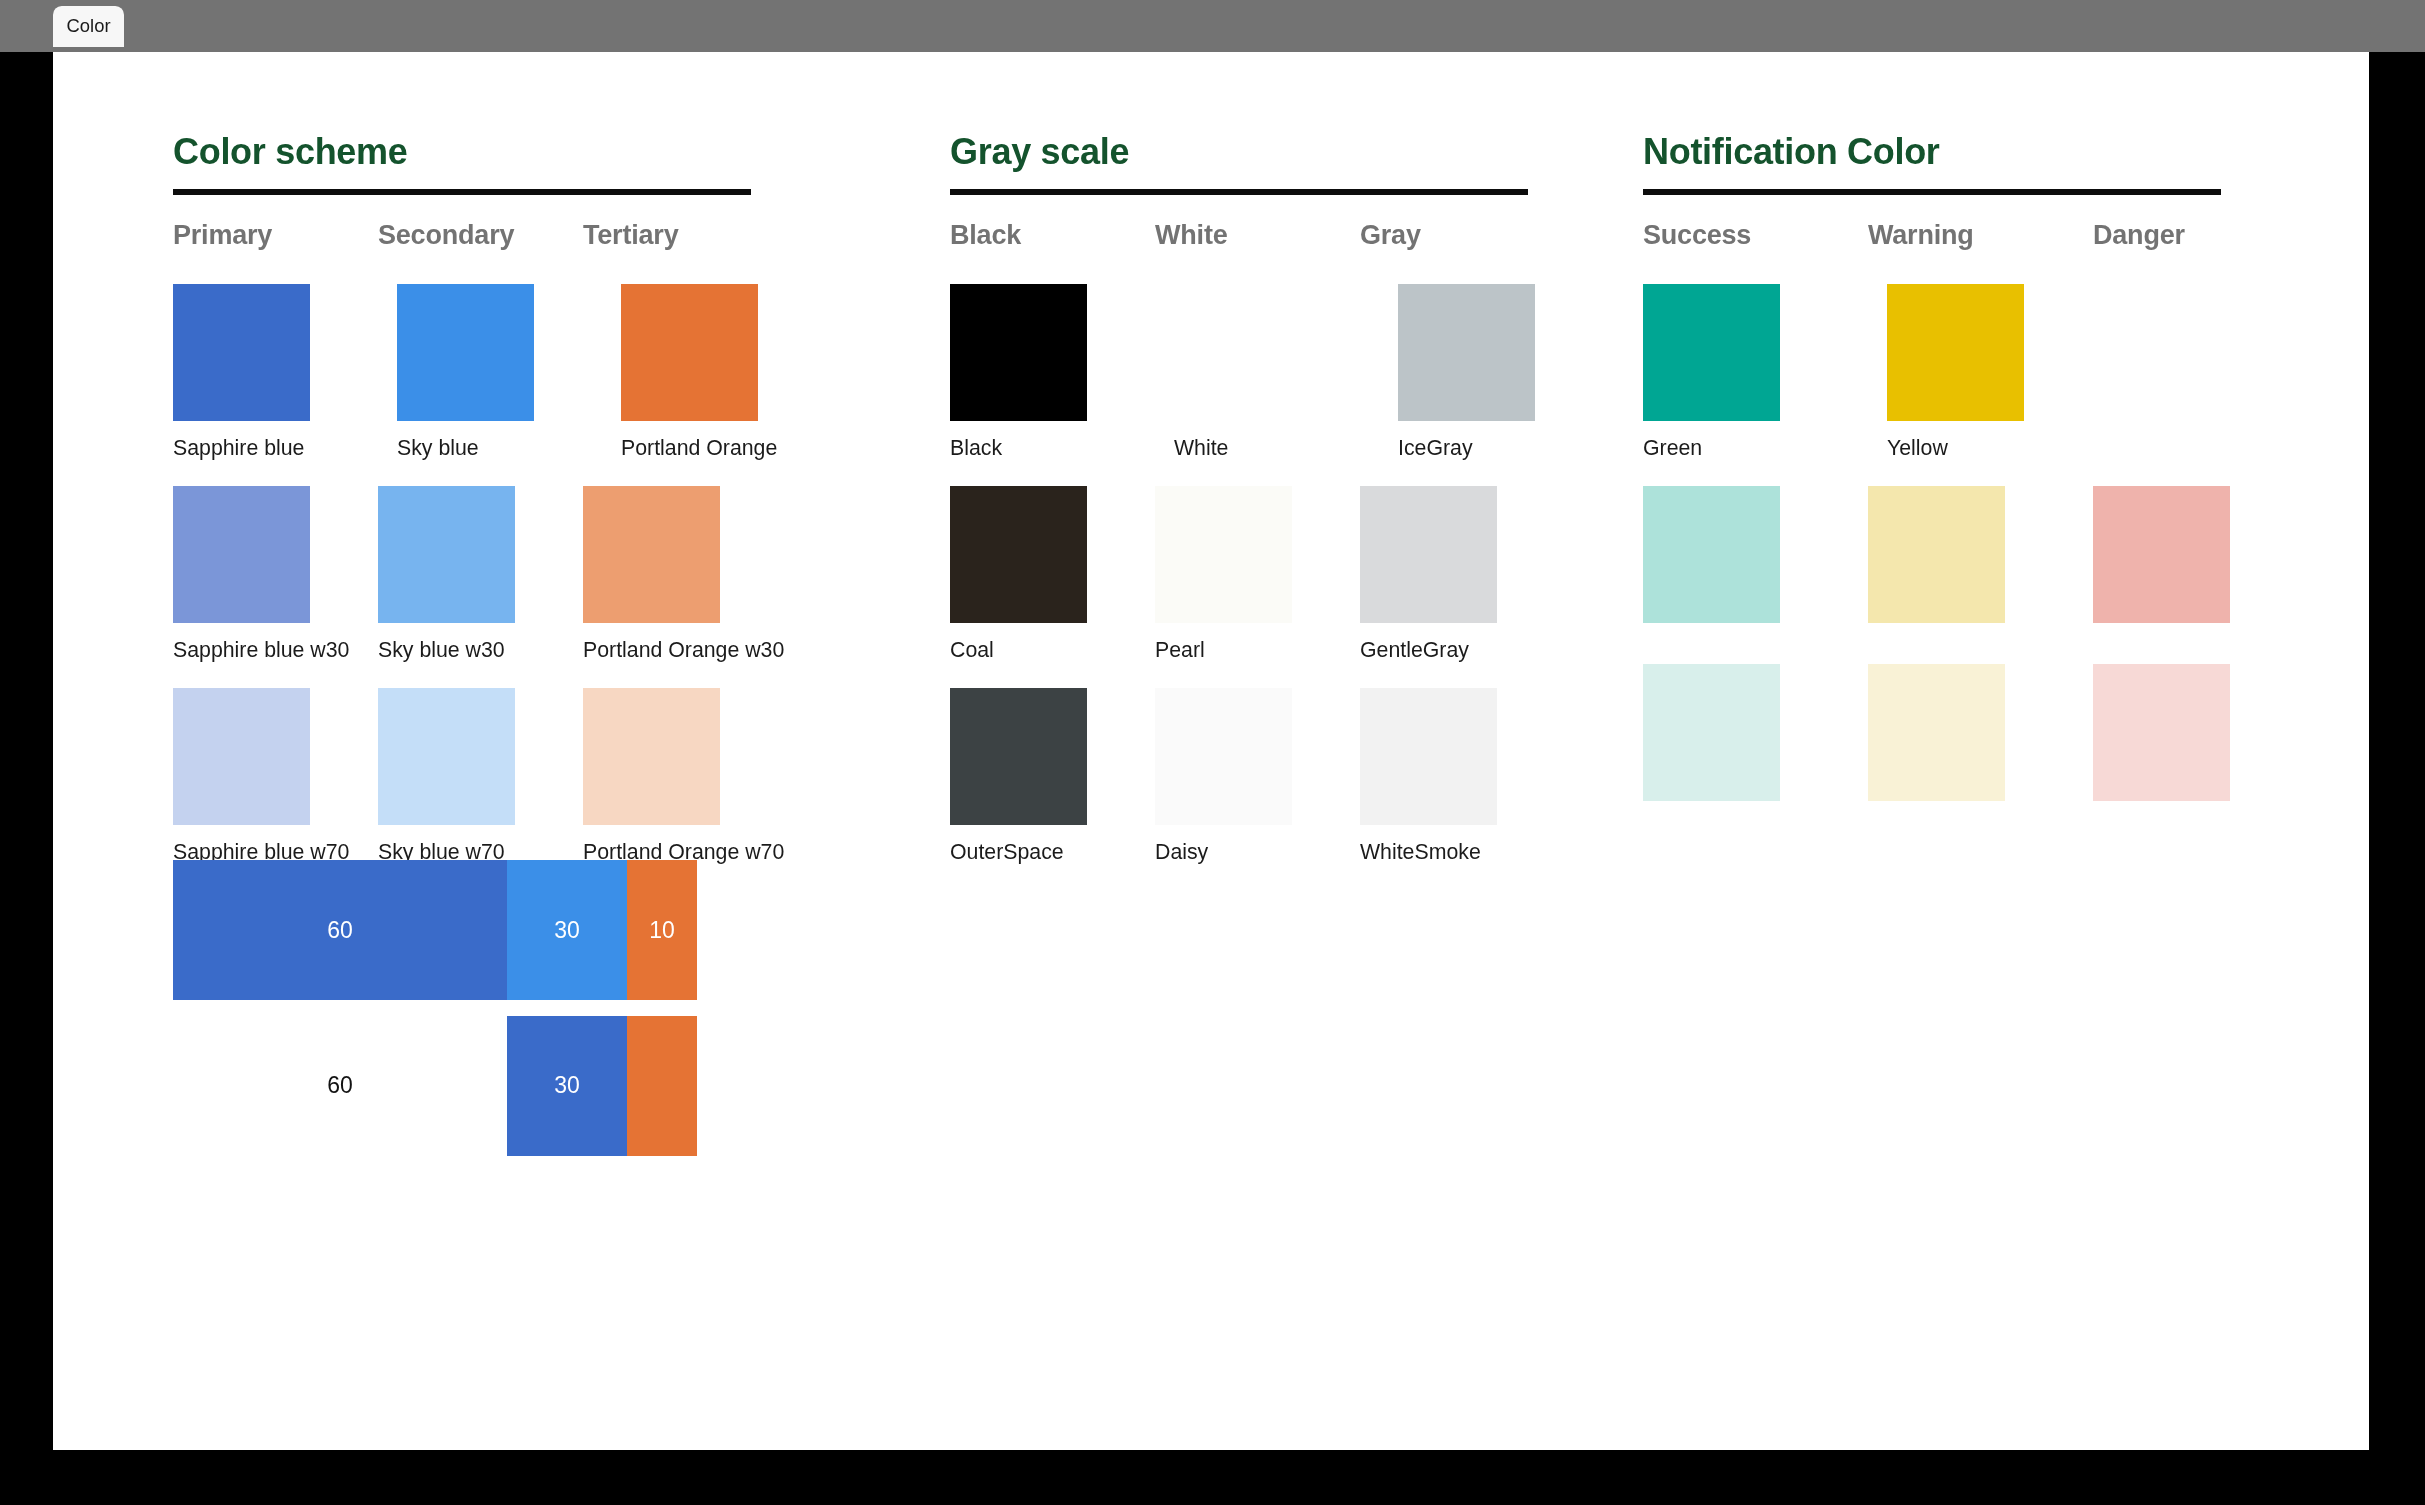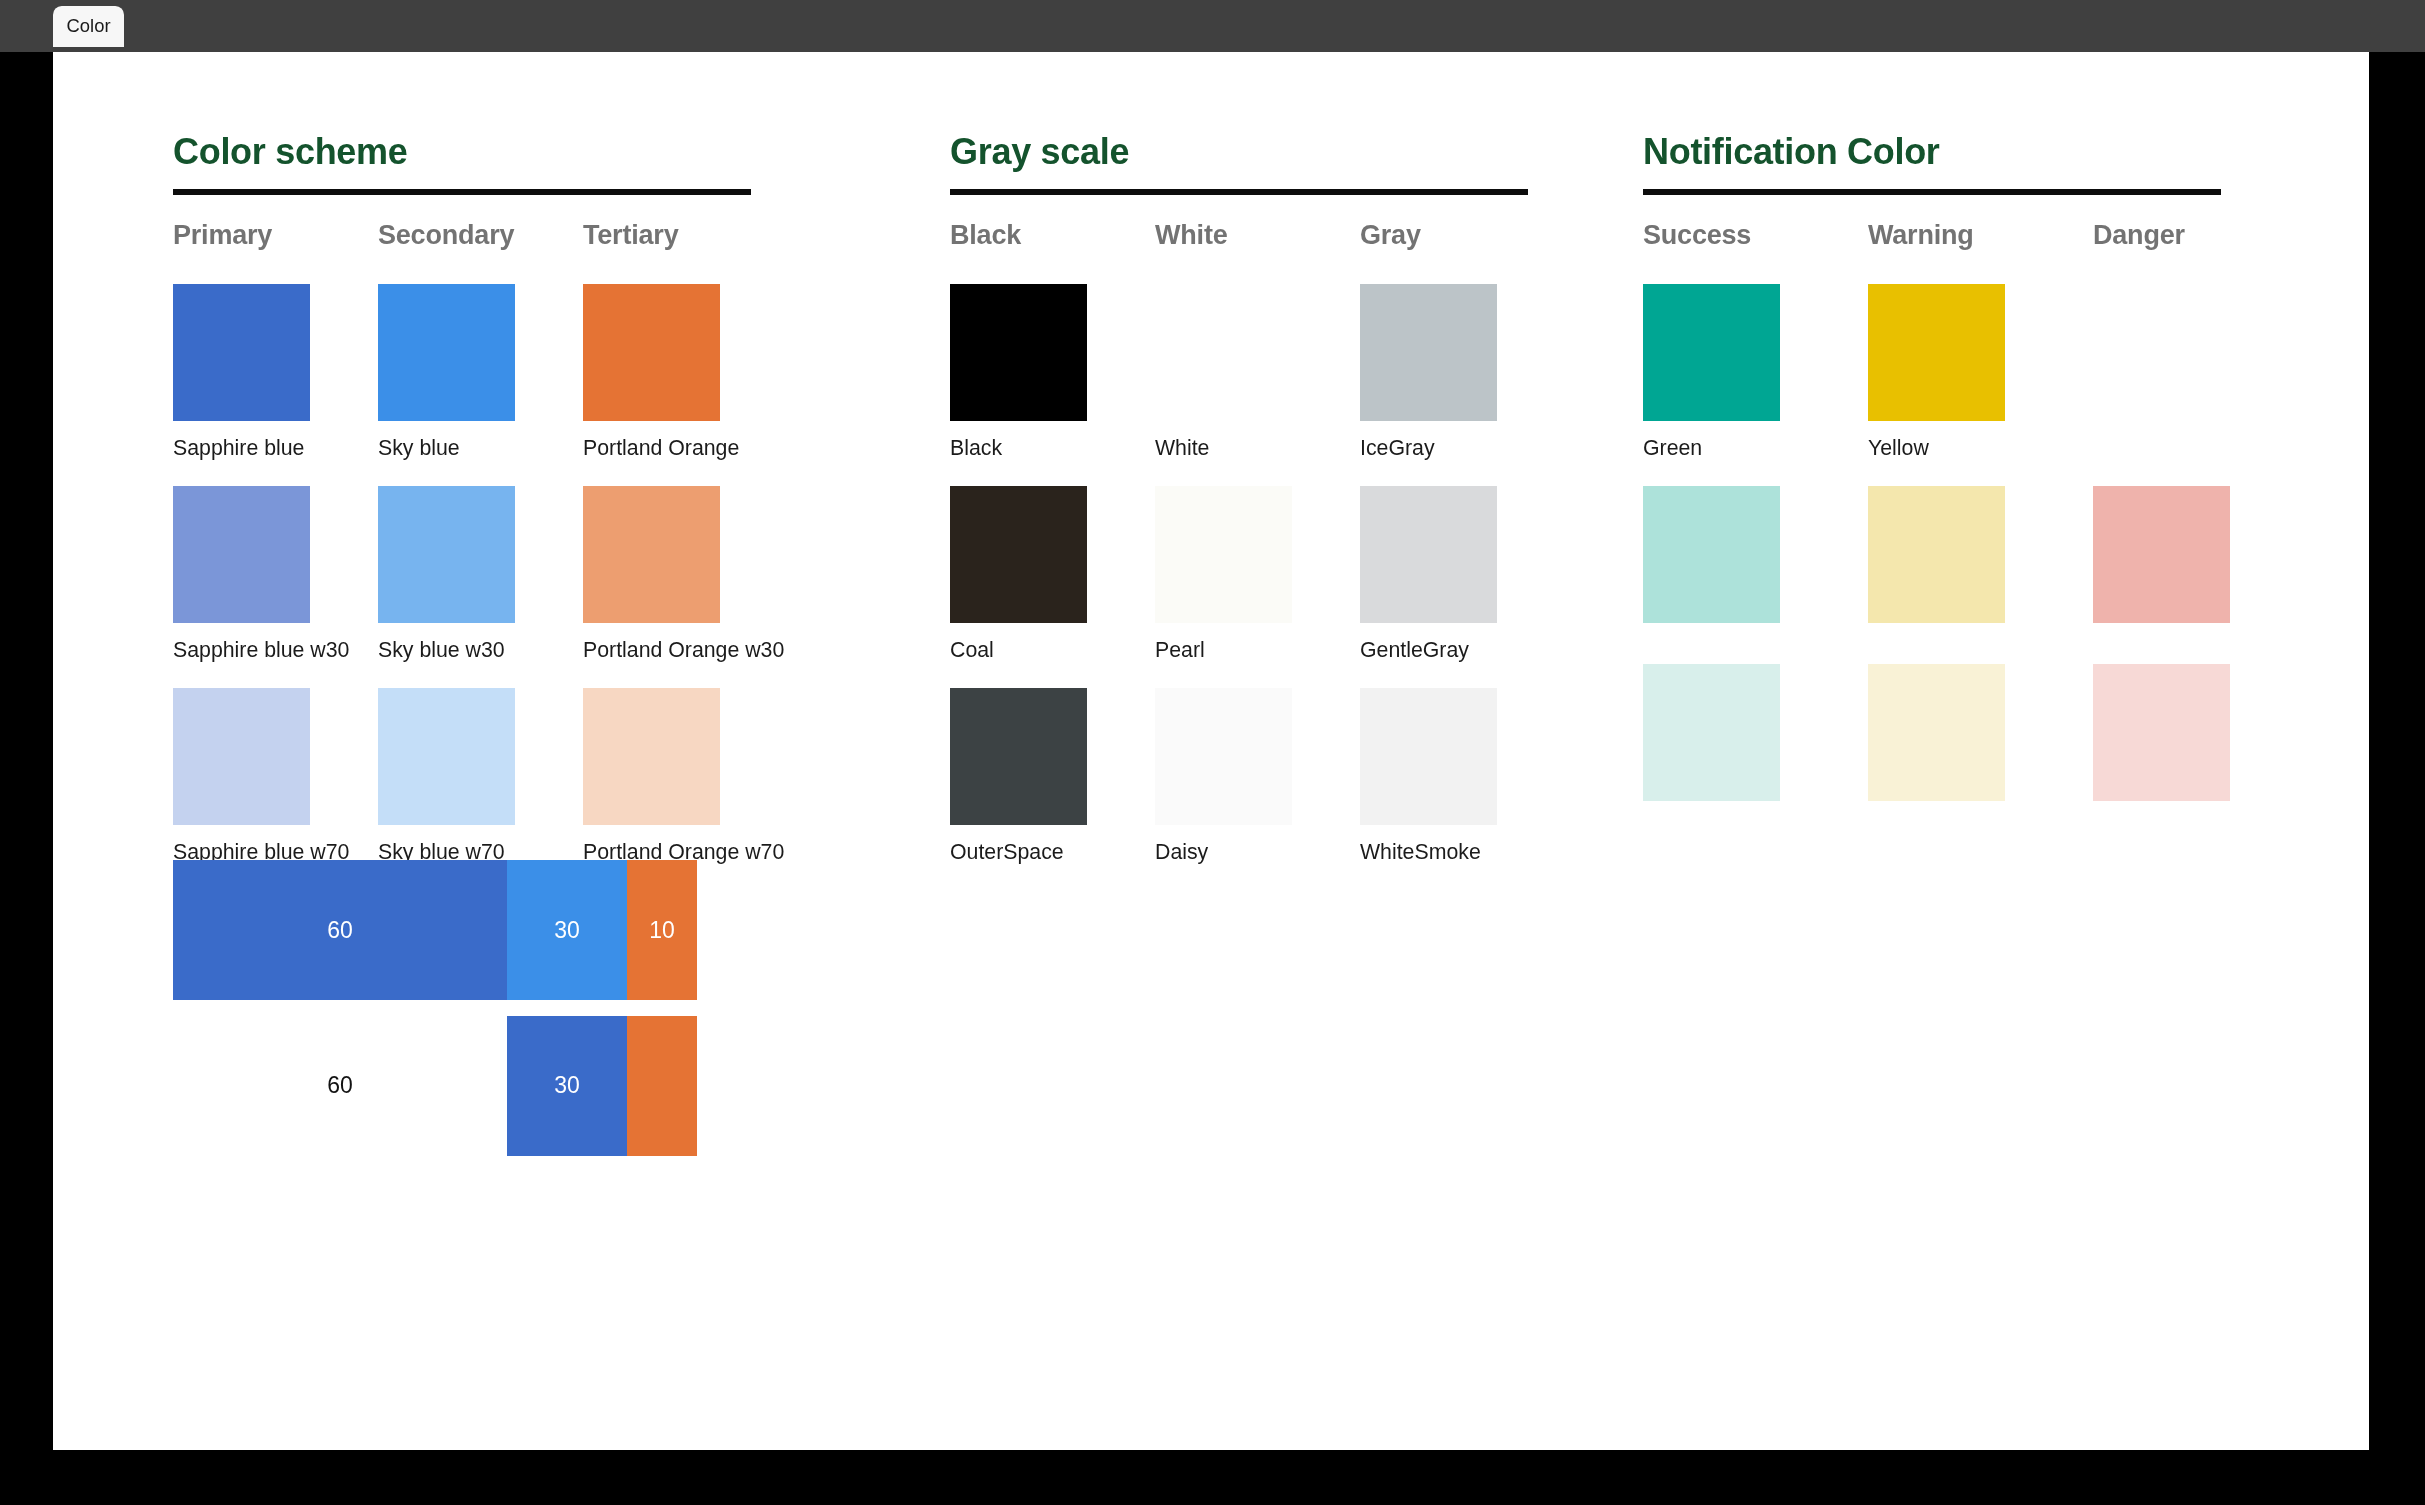--- a/index.html
+++ b/index.html
@@ -6,21 +6,21 @@
   html, body {
     width:2426px; height:1505px;
     background:#000000;
     font-family:"Liberation Sans", sans-serif;
     overflow:hidden;
   }
 
   
   .tab-strip {
     position:absolute; left:0; top:0; width:2426px; height:52px;
-    background:#404040;
+    background:#737373;
   }
   .tab-chip {
     position:absolute; left:53px; top:5.8px;
     min-width:50px; height:41px;
     background:#f7f7f7; color:#1a1a1a;
     border-radius:8.7px 8.7px 0 0;
     display:flex; align-items:center; justify-content:center;
     padding:0 13.6px;
     font-size:18.4px; line-height:1;
     white-space:nowrap;
@@ -62,21 +62,21 @@
   .col-head {
     font-size:27px; font-weight:bold; color:#737373;
     letter-spacing:-0.2px;
   }
   .w-211 { width:205px; flex:0 0 205px; }
   .w-232 { width:225px; flex:0 0 225px; }
   .w-200 { width:194px; flex:0 0 194px; }
 
   .swatch-grid { margin-top:0; }
   .swatch-row { display:flex; margin-top:25px; }
-  .swatch-row:first-child { margin-top:33px; }
+  .swatch-row:first-child { margin-top:33px;gap:19px; }
 
   .swatch-cell {
     position:relative;
   }
   .swatch-cell.w-211 { width:205px; flex:0 0 205px; }
   .swatch-cell.w-232 { width:225px; flex:0 0 225px; }
   .swatch-cell.w-200 { width:194px; flex:0 0 194px; }
 
   .chip {
     width:137px; height:137px; display:block;

